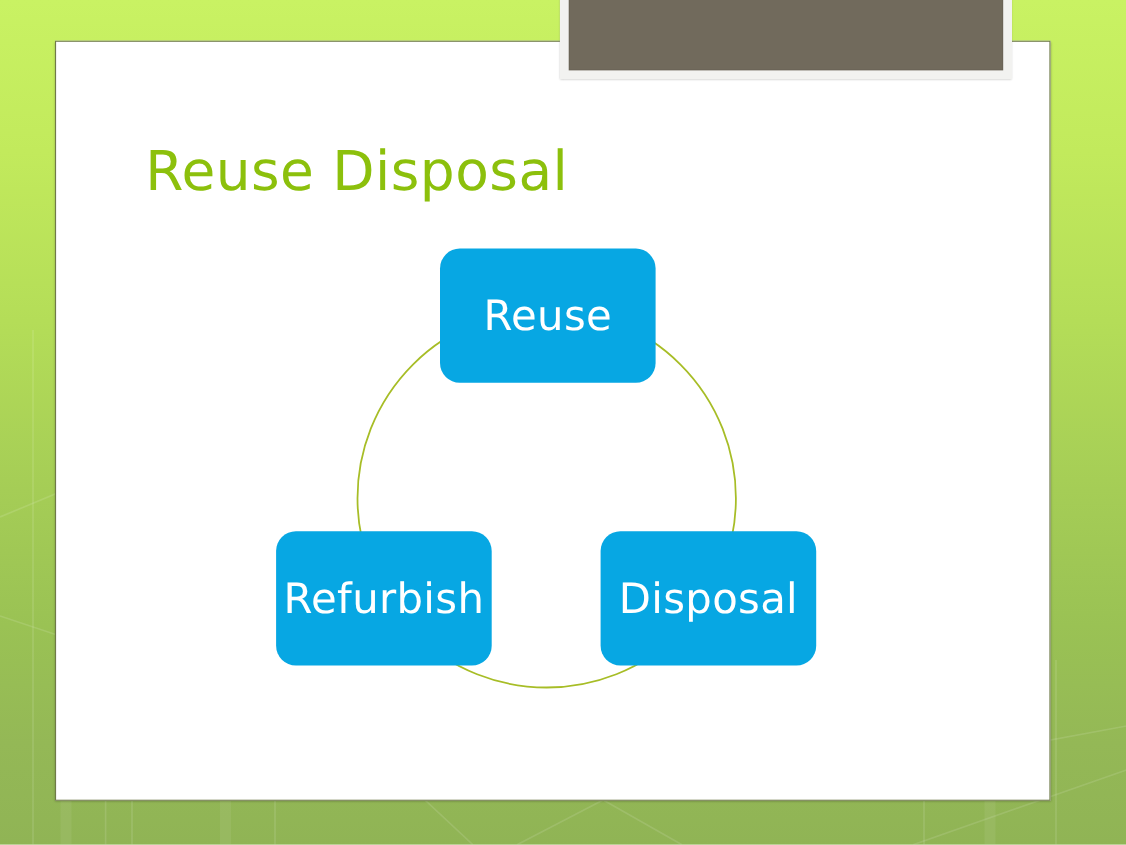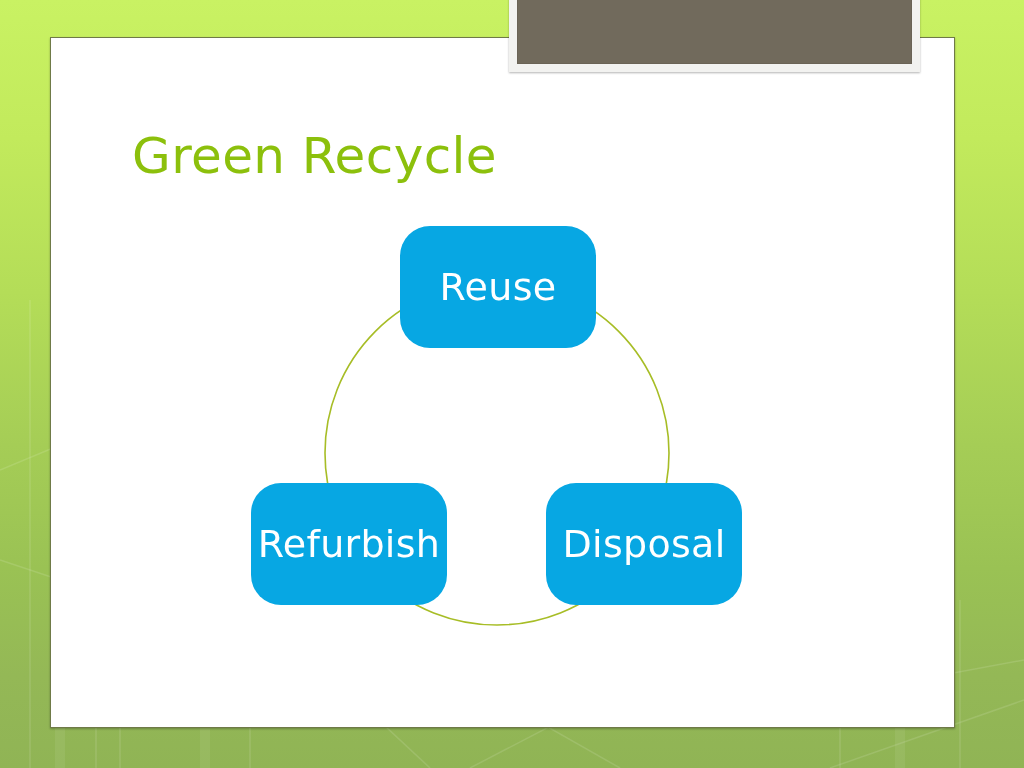--- a/index.html
+++ b/index.html
@@ -91,21 +91,21 @@
     top: 0;
     width: 1024px;
     height: 768px;
     pointer-events: none;
   }
   #cycle-diagram .node-layer { pointer-events: auto; }
 
   .cycle-node {
     position: absolute;
     background: #07a7e3;
-    border-radius: 30px;
+    border-radius: 18px;
     display: flex;
     align-items: center;
     justify-content: center;
     color: #ffffff;
     font-size: 38px;
     font-weight: 400;
     letter-spacing: 0.3px;
     font-family: "DejaVu Sans", sans-serif;
     box-sizing: border-box;
   }
@@ -139,21 +139,21 @@
       <path d="M 60 180 L 60 768"></path>
     </g>
   </svg>
 
   <div id="content-panel"></div>
 
   <div id="banner-frame">
     <div id="banner-fill"></div>
   </div>
 
-  <div id="slide-title">Green Recycle</div>
+  <div id="slide-title">Reuse Disposal</div>
 
   <div id="cycle-diagram">
 
     <svg width="1024" height="768" viewBox="0 0 1024 768" aria-hidden="true" style="position:absolute; left:0; top:0;">
       <circle cx="497" cy="453" r="172" fill="none" stroke="#a7bd26" stroke-width="1.6"></circle>
     </svg>
 
     <div class="node-layer">
       <div class="cycle-node node-reuse">
         <span>Reuse</span>

